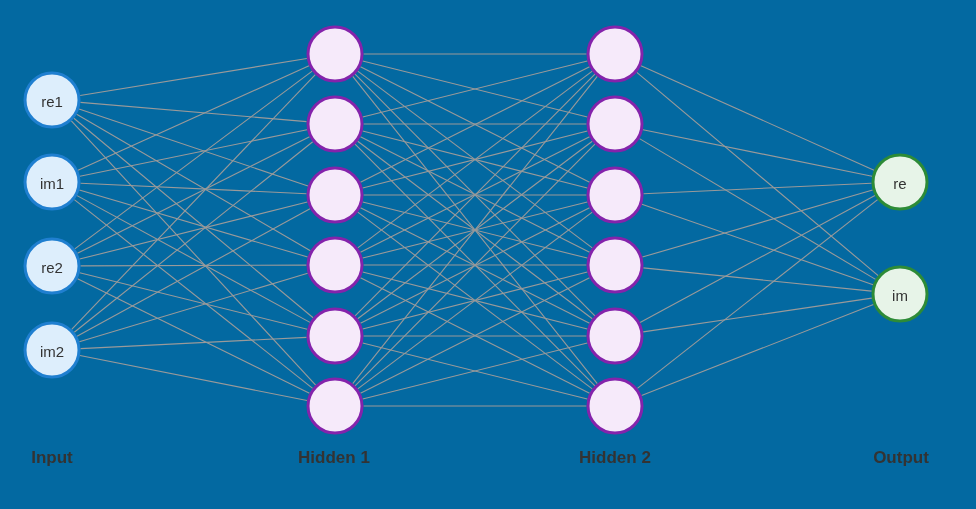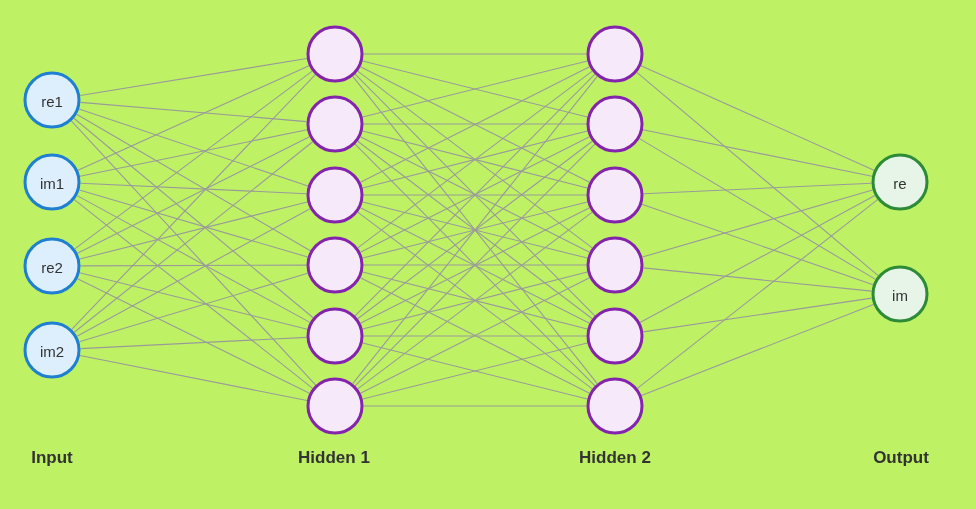--- a/index.html
+++ b/index.html
@@ -10,21 +10,21 @@
   body {
     width: 976px;
     height: 509px;
     overflow: hidden;
     font-family: "Liberation Sans", sans-serif;
   }
   #diagram-root {
     position: relative;
     width: 976px;
     height: 509px;
-    background: #bef264;
+    background: #0369a1;
   }
   svg#nn-svg {
     display: block;
     width: 976px;
     height: 509px;
   }
   .edge-line {
     stroke: #9a9a9a;
     stroke-width: 1.1;
     fill: none;

